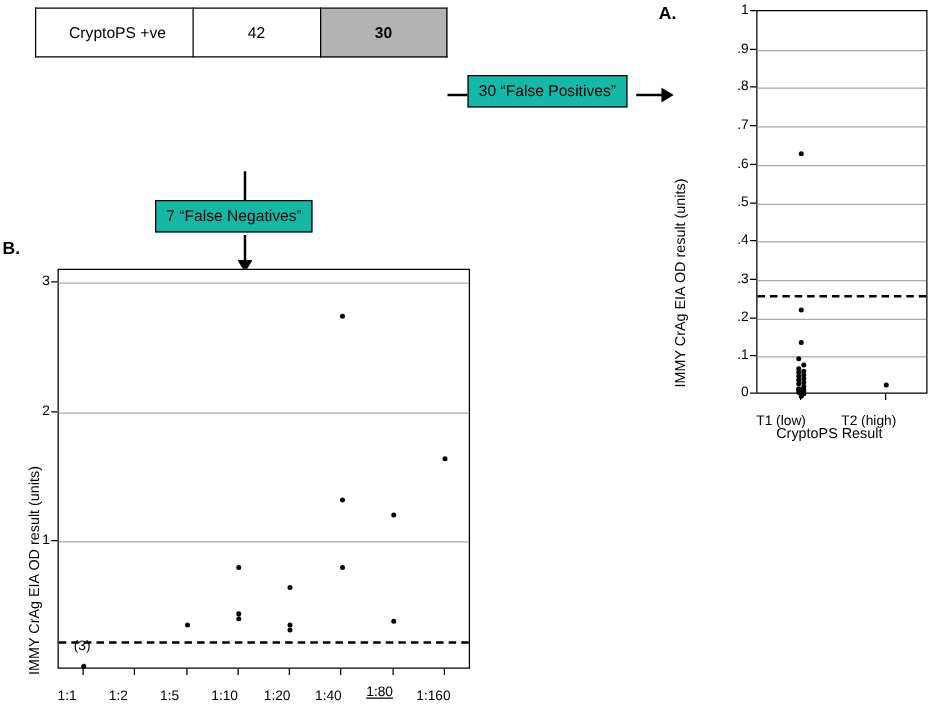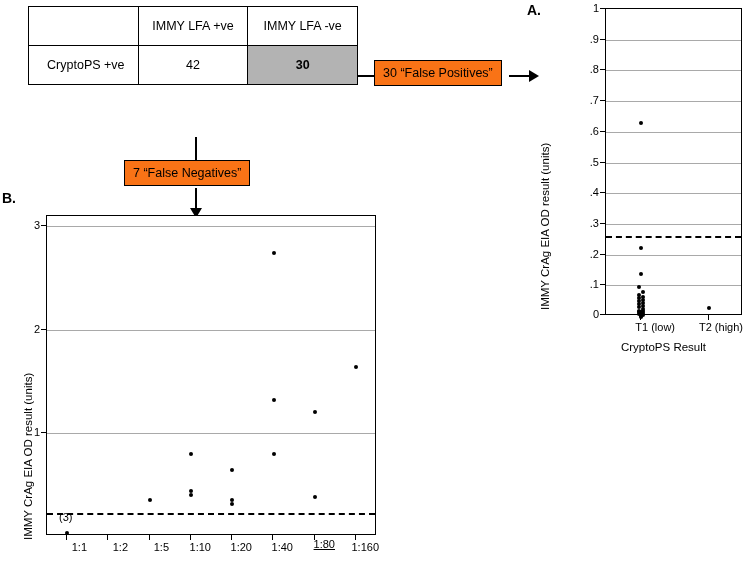--- a/index.html
+++ b/index.html
@@ -45,21 +45,21 @@
   }
   table.conf .shaded {
     background: #b3b3b3;
     font-weight: bold;
   }
   table.conf .colhdr { font-size: 12.5px; }
 
   
   .callout {
     border: 1px solid #000;
-    background: #f97316;
+    background: #14b8a6;
     font-size: 12.5px;
     padding: 5px 8px;
     text-align: center;
     white-space: nowrap;
   }
   #fp-box { left: 374px; top: 60px; }
   #fn-box { left: 124px; top: 160px; }
 
   
   .arrow-line { background: #000; position: absolute; }
@@ -118,46 +118,42 @@
   }
   .xtick-mark {
     position: absolute;
     width: 1px;
     height: 5px;
     background: #000;
   }
   .xtick {
     position: absolute;
     font-size: 11px;
-    text-align: right;
+    text-align: left;
     white-space: nowrap;
+    margin-top: 10px;
   }
   .pt {
     position: absolute;
     width: 4px;
     height: 4px;
     background: #000;
     border-radius: 50%;
   }
   .ptnote {
     position: absolute;
     font-size: 11px;
   }
 </style>
 </head>
 <body>
 
 <div id="table-wrap" class="abs">
   <table class="conf">
     <tbody>
-        <tr>
-      <td class="hdr-blank"></td>
-      <td class="colhdr">IMMY LFA +ve</td>
-      <td class="colhdr">IMMY LFA -ve</td>
-    </tr>
     <tr>
       <td class="rowlab">CryptoPS +ve</td>
       <td>42</td>
       <td class="shaded">30</td>
     </tr>
   </tbody>
     </table>
 </div>
 
 <div id="fp-box" class="abs callout">30 “False Positives”</div>

